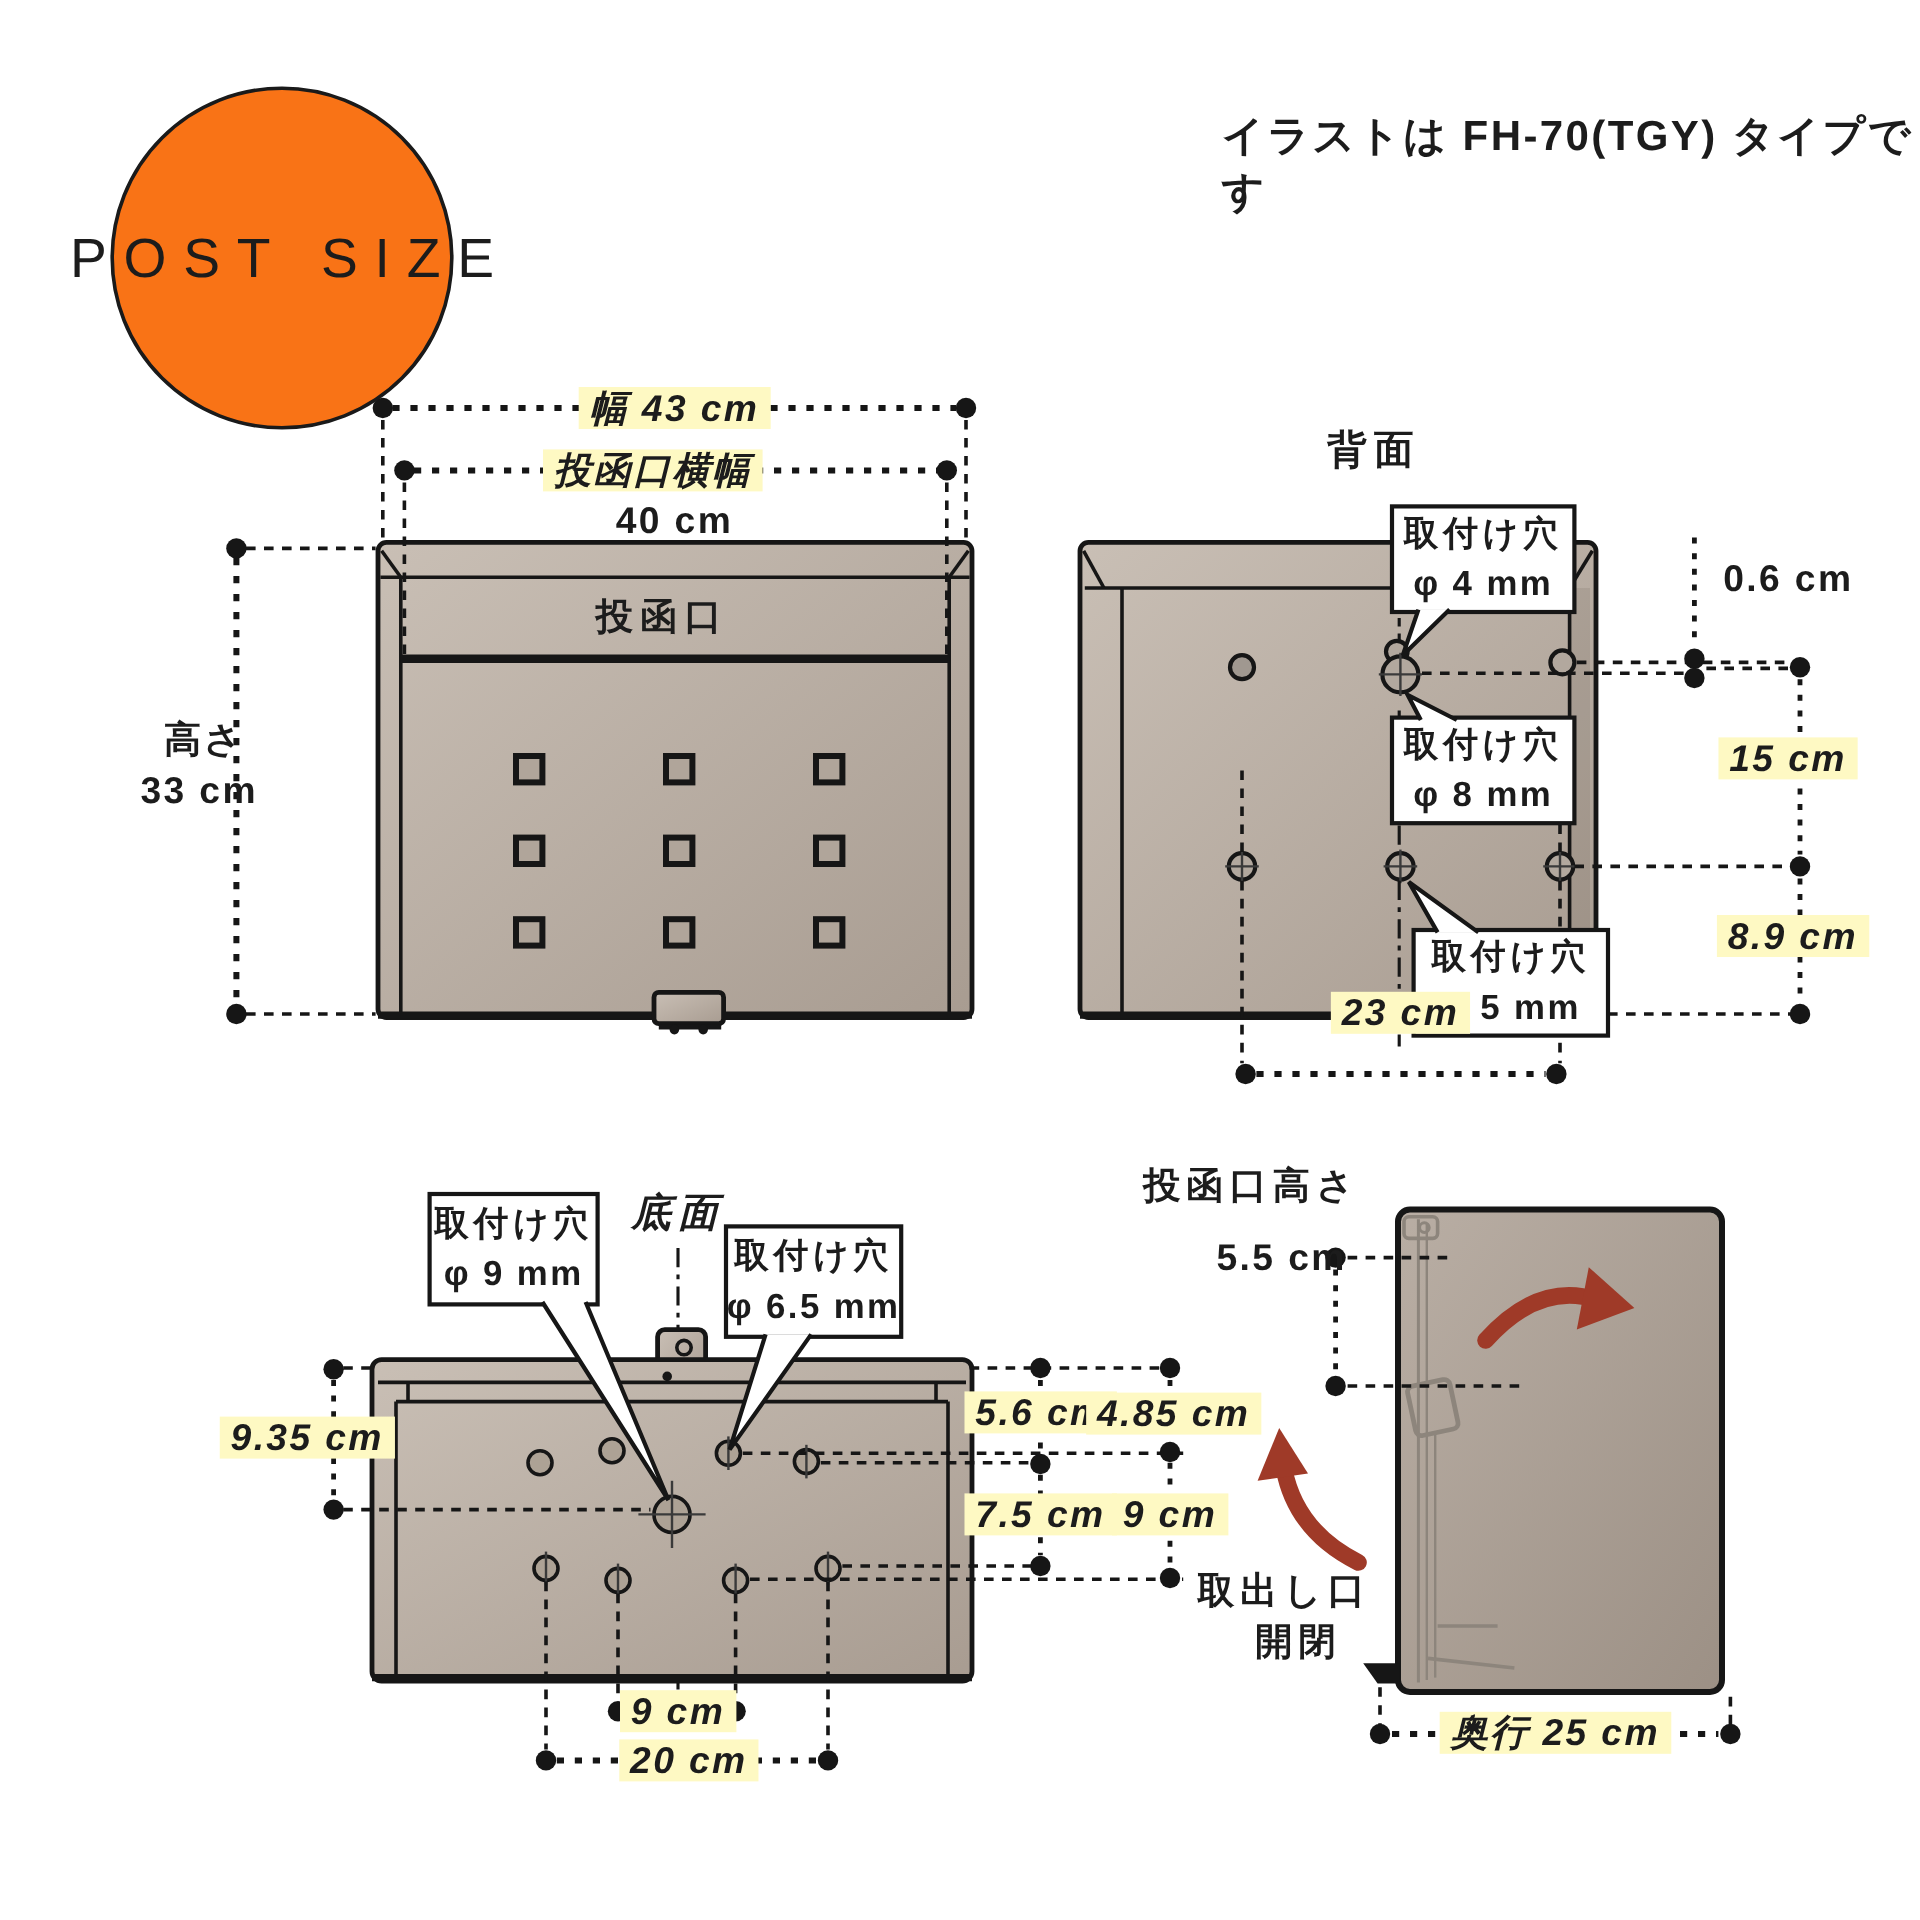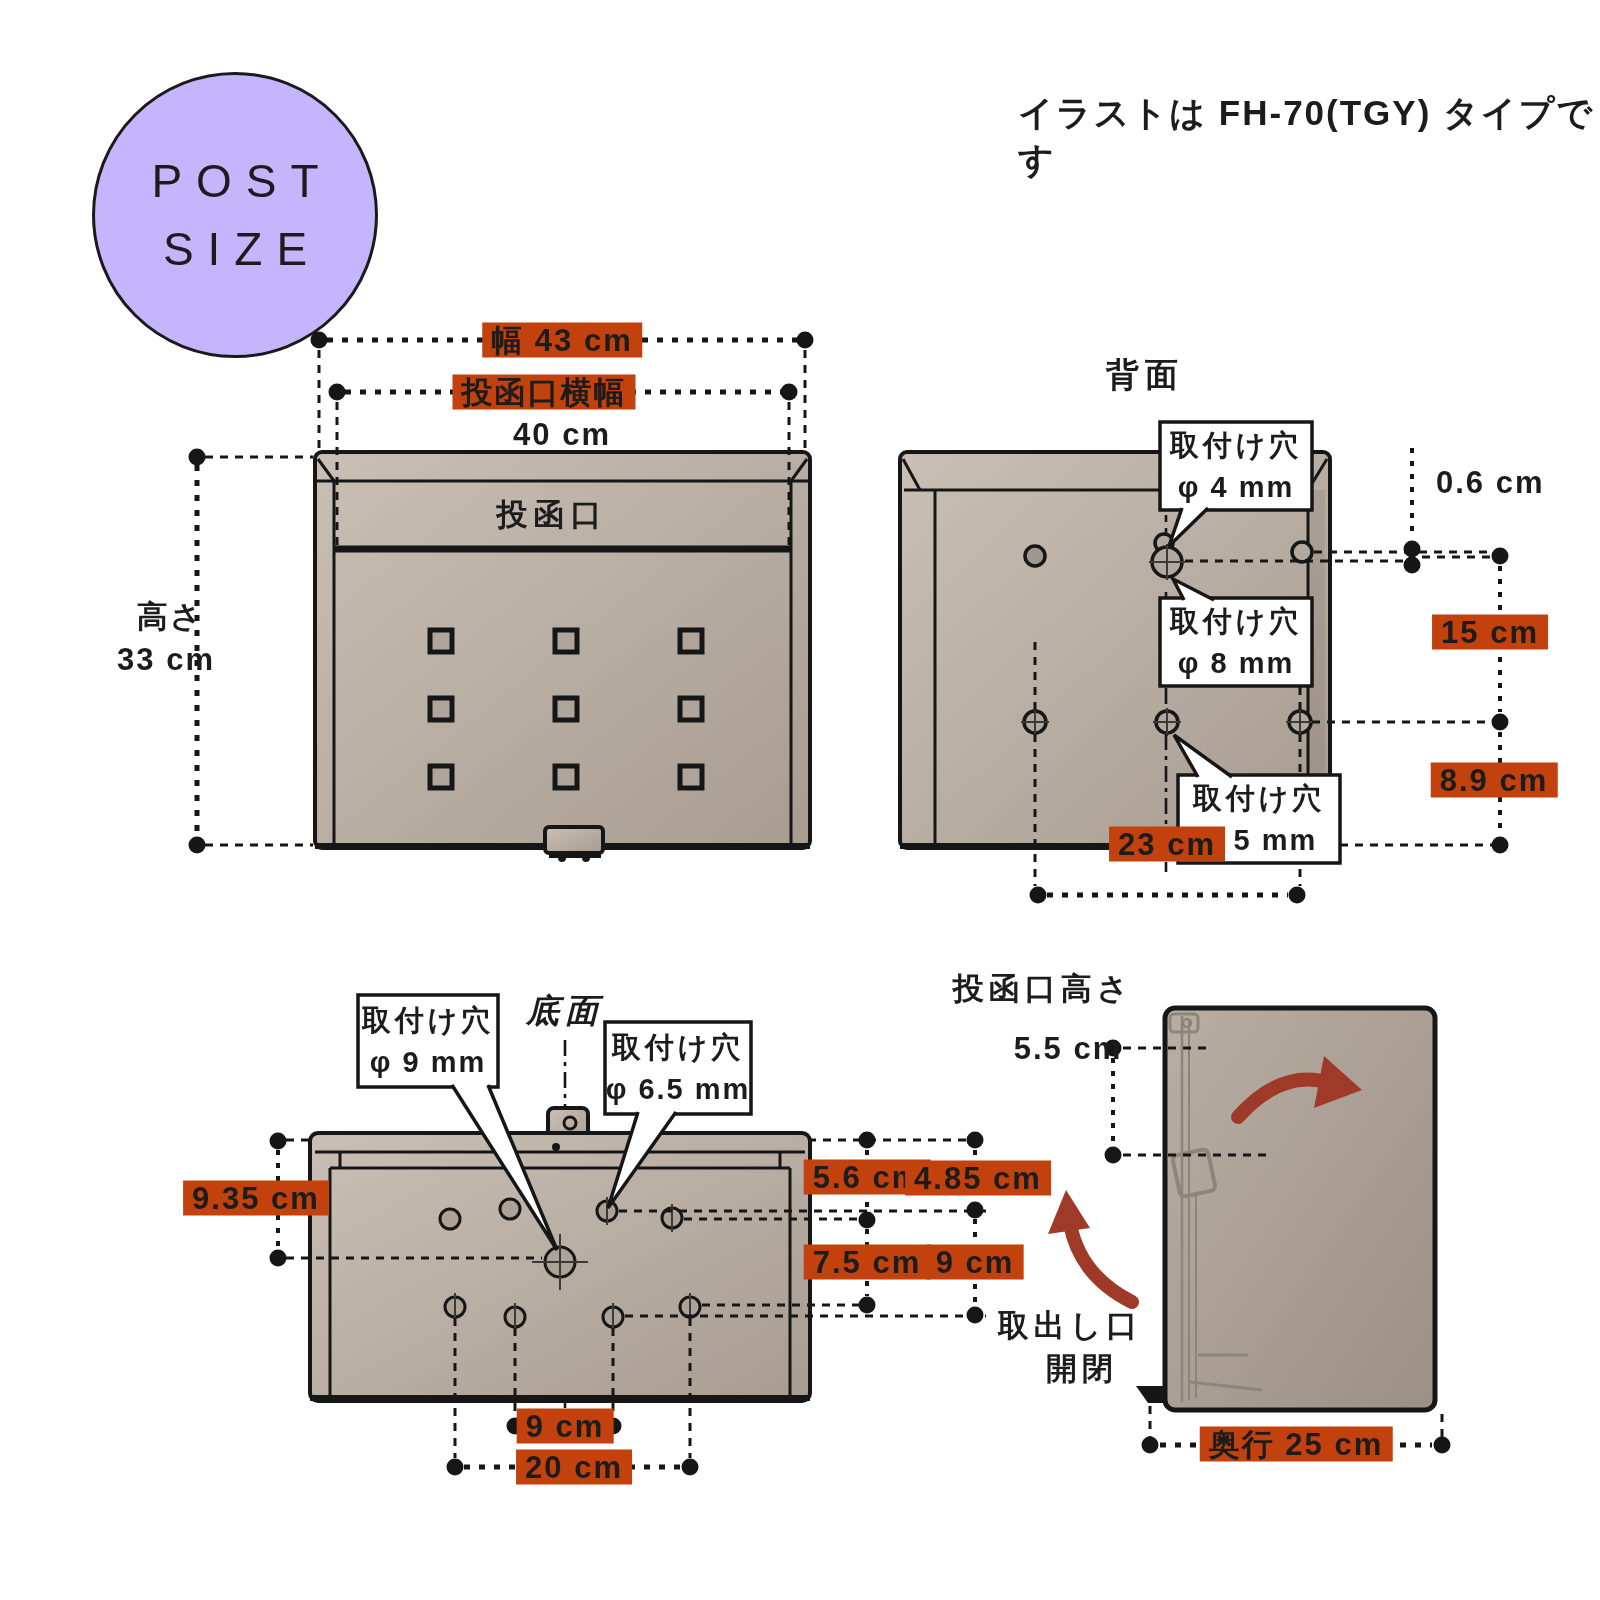--- a/index.html
+++ b/index.html
@@ -1,29 +1,29 @@
 <!DOCTYPE html>
 <html><head>
 <meta charset="utf-8">
 <style>
   html,body{margin:0;padding:0;background:#ffffff;}
   .canvas{position:relative;width:1600px;height:1600px;background:#ffffff;overflow:hidden;
           font-family:"Liberation Sans","DejaVu Sans",sans-serif;color:#1c1c1c;}
   .canvas svg{position:absolute;left:0;top:0;}
   .lbl{position:absolute;font-size:31px;font-weight:600;letter-spacing:2px;white-space:nowrap;
        transform:translate(-50%,-50%);line-height:1;}
-  .lbl.wb{background:#c2410c;padding:2px 9px;}
+  .lbl.wb{background:#fef9c3;padding:2px 9px;font-style:italic;}
   .lbl.left{transform:translate(0,-50%);}
   .title{font-size:33px;letter-spacing:6px;}
   .callout-text{position:absolute;transform:translate(-50%,-50%);text-align:center;
        font-size:29px;font-weight:600;letter-spacing:4px;line-height:1.45;white-space:nowrap;}
   .caption{position:absolute;left:1018px;top:90px;font-size:35px;font-weight:600;letter-spacing:2px;}
   .logo{position:absolute;left:92px;top:72px;width:280px;height:280px;border:3px solid #1a1a1a;
-        border-radius:50%;display:flex;flex-direction:column;align-items:center;justify-content:center;
-        gap:14px;background:#c4b5fd;}
+        border-radius:50%;display:flex;flex-direction:row;align-items:center;justify-content:center;
+        gap:14px;background:#f97316;}
   .logo span{font-size:46px;letter-spacing:14px;font-weight:400;text-indent:14px;}
 </style>
 </head>
 <body>
 
 <div class="canvas">
 
 <svg width="1600" height="1600" viewBox="0 0 1600 1600">
   <defs>
     <linearGradient id="gTaupe" x1="0" y1="0" x2="1" y2="1">

